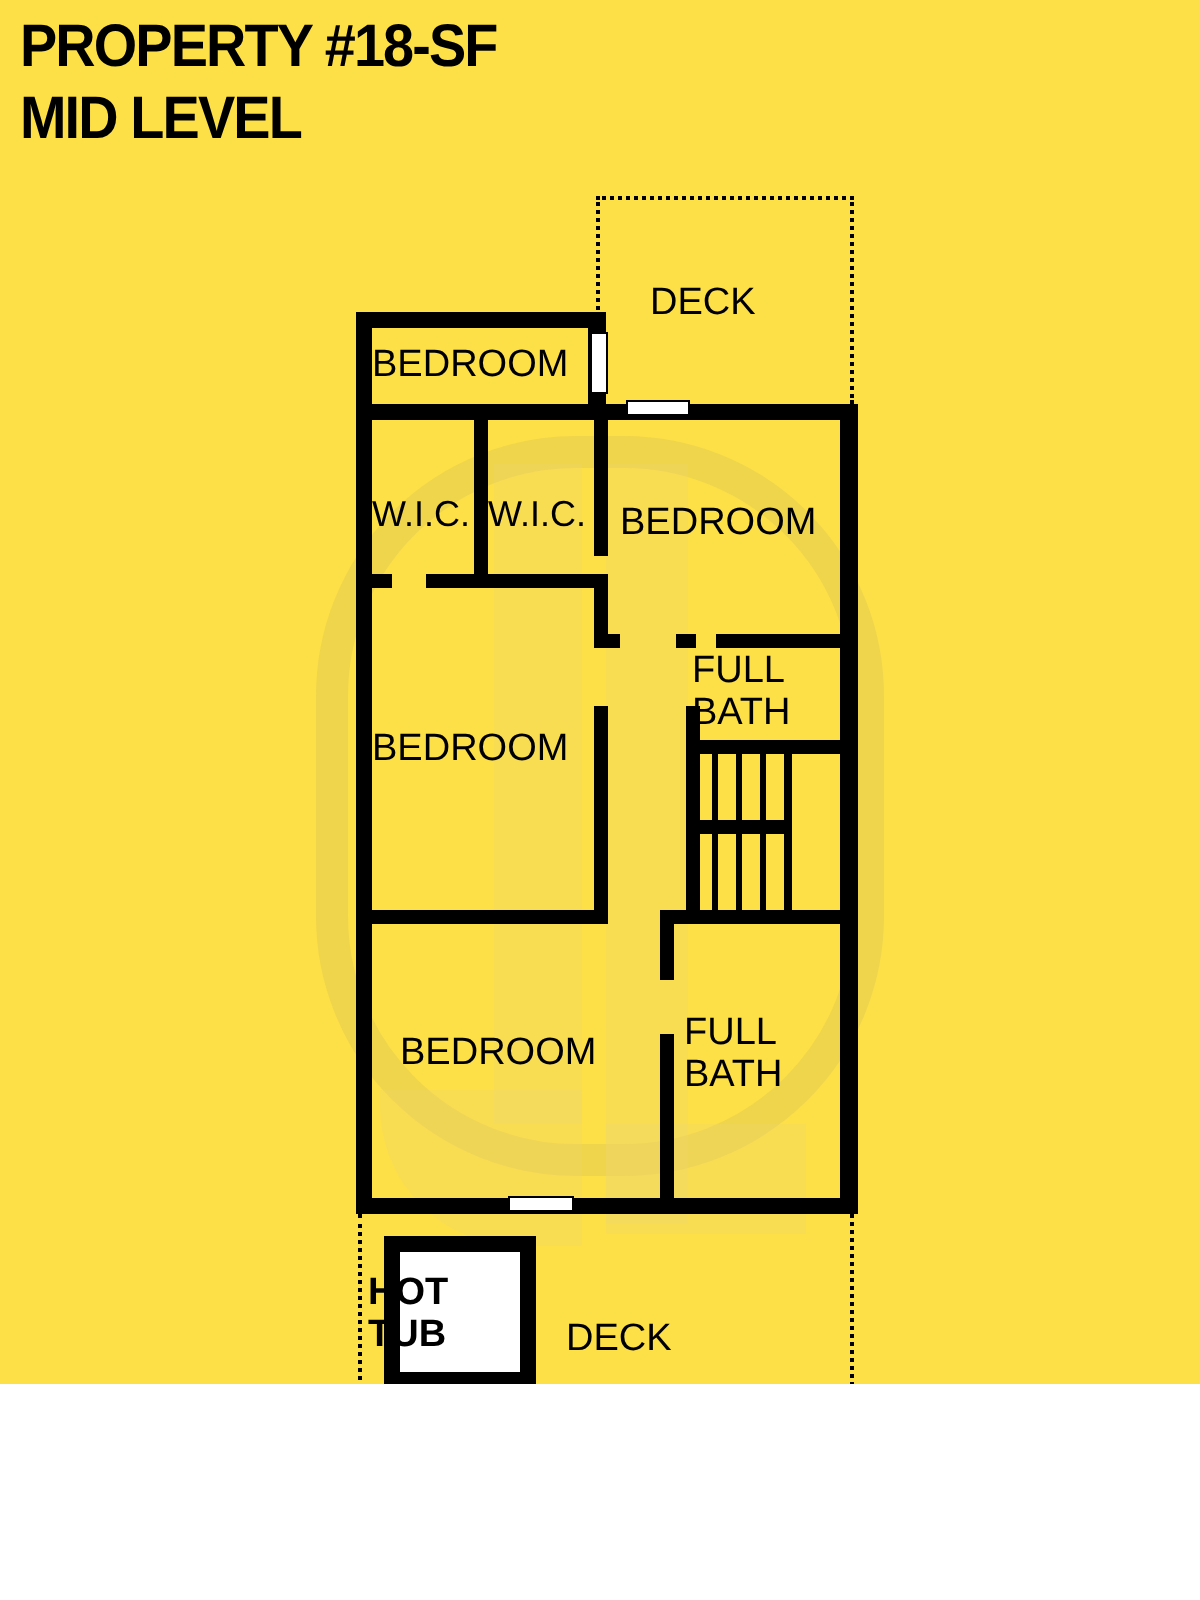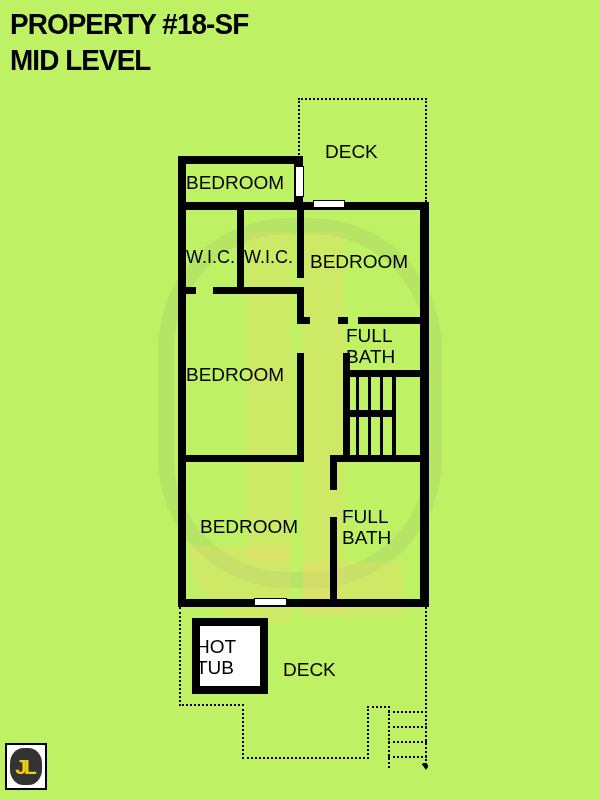--- a/index.html
+++ b/index.html
@@ -1,17 +1,17 @@
 <!DOCTYPE html>
 <html><head>
 <meta charset="utf-8">
 <style>
   html,body{margin:0;padding:0;background:#fff;}
   #canvas{
-    position:relative;width:600px;height:800px;background:#bef264;overflow:hidden;
+    position:relative;width:600px;height:692px;background:#fde047;overflow:hidden;
     font-family:"Liberation Sans","DejaVu Sans",sans-serif;color:#000;
   }
   
   .title{position:absolute;left:10px;top:6px;font-weight:bold;font-size:30px;line-height:36px;
          letter-spacing:-1px;transform:scaleX(.93);transform-origin:left top;white-space:nowrap;z-index:5;}
   
   .wm{position:absolute;z-index:1;}
   .wm-ring{left:158px;top:218px;width:252px;height:338px;border:16px solid rgba(120,120,120,0.10);border-radius:130px;}
   .wm-bar{background:rgba(238,215,110,0.32);}
   
@@ -117,21 +117,21 @@
   <div class="lbl" style="left:346px;top:325px;width:80px;">
     <div>FULL</div>
     <div>BATH</div>
   </div>
   <div class="lbl" style="left:186px;top:364px;width:112px;">BEDROOM</div>
   <div class="lbl" style="left:200px;top:516px;width:116px;">BEDROOM</div>
   <div class="lbl" style="left:342px;top:506px;width:80px;">
     <div>FULL</div>
     <div>BATH</div>
   </div>
-  <div class="lbl" style="left:196px;top:636px;width:66px;">
+  <div class="lbl" style="left:184px;top:636px;width:66px;font-weight:bold;">
     <div>HOT</div>
     <div>TUB</div>
   </div>
   <div class="lbl" style="left:283px;top:659px;width:80px;">DECK</div>
 
   <div class="logo">
     <div class="logo-oval">
       <span class="logo-jl">JL</span>
     </div>
   </div>

